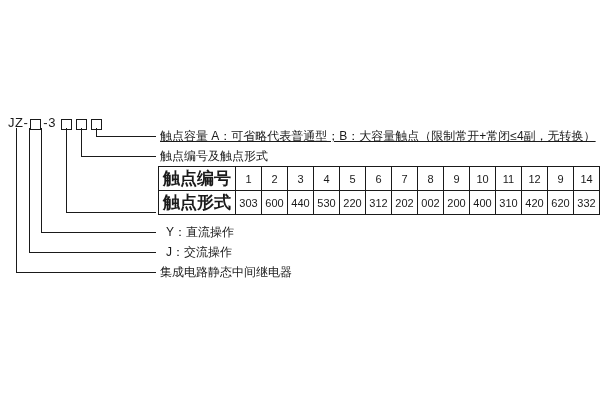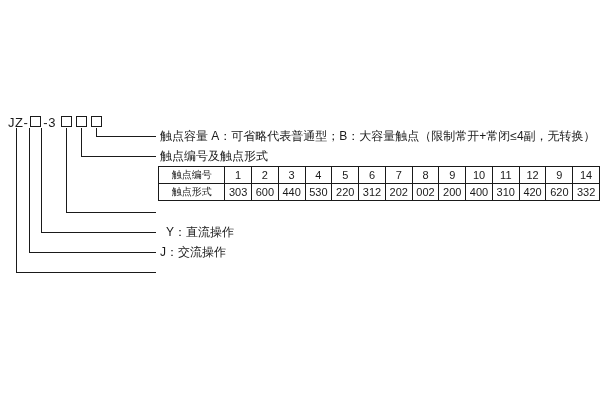--- a/index.html
+++ b/index.html
@@ -19,21 +19,21 @@
     width: 600px;
     height: 400px;
   }
 
   
   .code-line {
     position: absolute;
     left: 8px;
     top: 116px;
     display: flex;
-    align-items: flex-start;
+    align-items: flex-end;
     font-size: 13px;
     letter-spacing: 0.5px;
   }
   .code-text {
     font-size: 13px;
     line-height: 14px;
     white-space: pre;
   }
   .code-box {
     display: inline-block;
@@ -84,21 +84,22 @@
     text-align: center;
     vertical-align: middle;
     height: 16px;
     padding: 0 1px;
     background: #fff;
     white-space: nowrap;
   }
   table.contact-table td.head {
     width: 58px;
     padding: 0 4px;
-    font-size: 10px;
+    font-size: 17px;
+    font-weight: bold;
   }
   table.contact-table td.cell {
     width: 24px;
   }
 </style>
 </head>
 <body>
 
 <div id="root">
 
@@ -124,24 +125,25 @@
 
   <div class="vline" style="left:41px; top:128px; height:104px;"></div>
   <div class="hline" style="left:41px; top:232px; width:115px;"></div>
 
   <div class="vline" style="left:29px; top:128px; height:124px;"></div>
   <div class="hline" style="left:29px; top:252px; width:127px;"></div>
 
   <div class="vline" style="left:16px; top:128px; height:144px;"></div>
   <div class="hline" style="left:16px; top:272px; width:140px;"></div>
 
-  <div class="note" style="left:160px; top:129px;">触点容量  A：可省略代表普通型；B：大容量触点（限制常开+常闭≤4副，无转换）</div>
+  <div class="note" style="left:160px; top:129px;text-decoration:underline;">触点容量  A：可省略代表普通型；B：大容量触点（限制常开+常闭≤4副，无转换）</div>
   <div class="note" style="left:160px; top:149px;">触点编号及触点形式</div>
   <div class="note" style="left:166px; top:225px;">Y：直流操作</div>
-  <div class="note" style="left:160px; top:245px;">J：交流操作</div>
+  <div class="note" style="left:166px; top:245px;">J：交流操作</div>
+  <div class="note" style="left:160px; top:265px;">集成电路静态中间继电器</div>
 
   <div class="tbl-wrap">
     <table class="contact-table">
       <tbody>
         <tr>
           <td class="head">触点编号</td>
           <td class="cell">1</td>
           <td class="cell">2</td>
           <td class="cell">3</td>
           <td class="cell">4</td>

